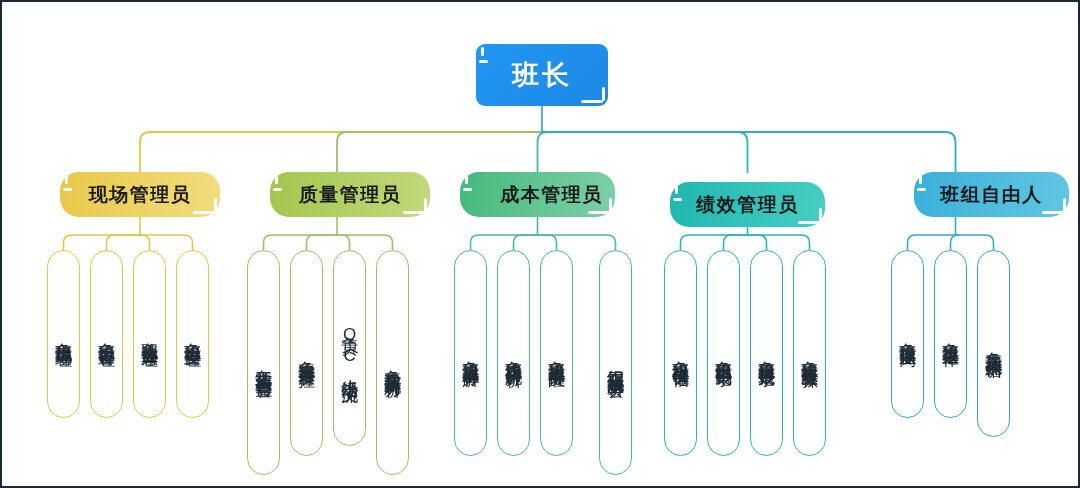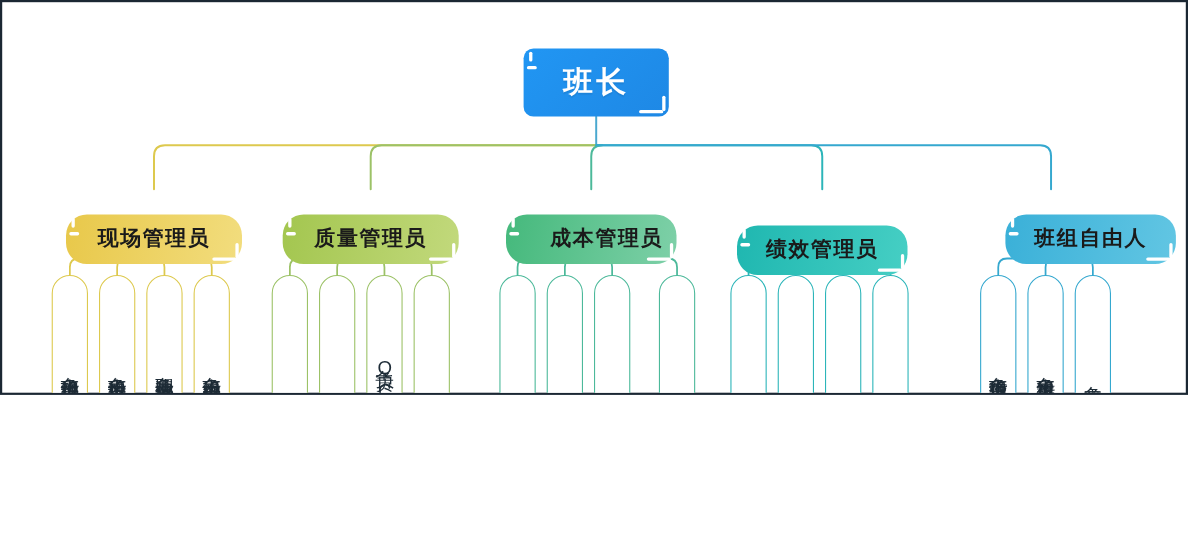--- a/index.html
+++ b/index.html
@@ -5,21 +5,21 @@
 <style>
   html,body{margin:0;padding:0;}
   body{
     width:1080px;height:488px;
     background:#ffffff;
     font-family:"Liberation Sans","DejaVu Sans",sans-serif;
     overflow:hidden;
   }
   #canvas{
     position:relative;
-    width:1080px;height:359px;
+    width:1080px;height:488px;
     box-sizing:border-box;
     border:2px solid #1b2733;
     background:#ffffff;
     overflow:hidden;
   }
   #edges{
     position:absolute;left:0;top:0;
     width:1080px;height:488px;
     pointer-events:none;
   }
@@ -41,21 +41,20 @@
   }
   
   .l2-node{
     position:absolute;
     display:flex;align-items:center;justify-content:center;
     box-sizing:border-box;
     border-radius:19px;
     color:#1a1a1a;
     font-weight:bold;
     z-index:4;
-    margin-top:23px;
   }
   .l2-node .nlabel{
     font-size:19px;
     line-height:1;
     letter-spacing:1.5px;
     white-space:nowrap;
   }
   
   .notch{position:absolute;background:#ffffff;z-index:5;}
   .notch.tl-v{left:5px;top:3px;width:3px;height:9px;border-radius:2px;}
@@ -142,21 +141,21 @@
       </div>
       <div class="leaf-node" style="left: 88px; top: 248px; width: 33px; height: 168px; border-color: rgb(221, 201, 78);">
         <span class="nlabel">负责班组设备管理</span>
       </div>
       <div class="leaf-node" style="left: 131px; top: 248px; width: 33px; height: 168px; border-color: rgb(221, 201, 78);">
         <span class="nlabel">负责职业健康管理</span>
       </div>
       <div class="leaf-node" style="left: 174px; top: 248px; width: 33px; height: 168px; border-color: rgb(221, 201, 78);">
         <span class="nlabel">负责班组安全管理</span>
       </div>
-      <div class="l2-node" style="left: 255px; top: 170px; width: 160px; height: 45px; background: linear-gradient(100deg, rgb(163, 198, 79), rgb(194, 217, 124));">
+      <div class="l2-node" style="left: 268px; top: 170px; width: 160px; height: 45px; background: linear-gradient(100deg, rgb(163, 198, 79), rgb(194, 217, 124));">
         <span class="nlabel">质量管理员</span>
         <i class="notch tl-v"></i>
         <i class="notch tl-h"></i>
         <i class="notch br-h"></i>
         <i class="notch br-v"></i>
       </div>
       <div class="leaf-node" style="left: 245px; top: 248px; width: 33px; height: 225px; border-color: rgb(156, 194, 103);">
         <span class="nlabel">负责工艺执行检查与监管</span>
       </div>
       <div class="leaf-node" style="left: 288px; top: 248px; width: 33px; height: 206px; border-color: rgb(156, 194, 103);">

